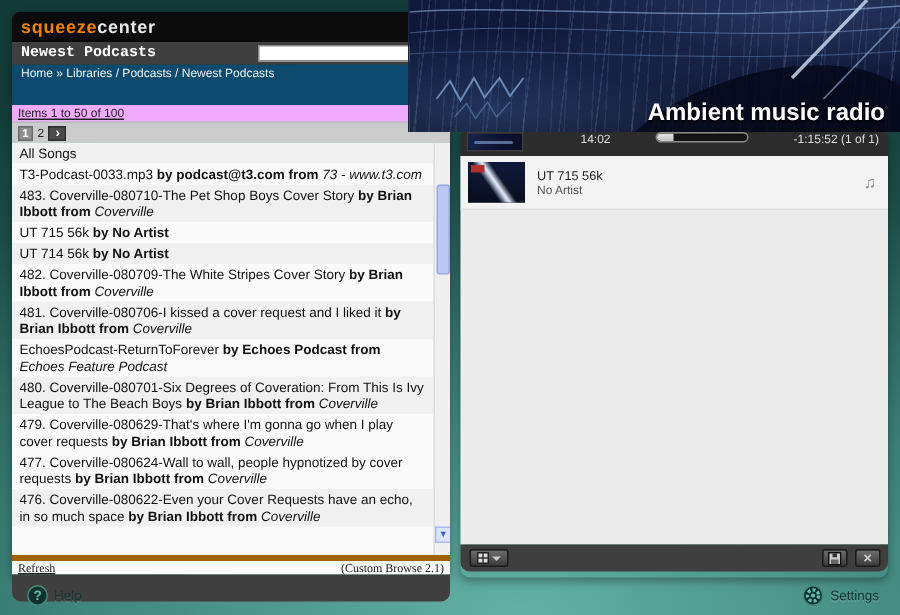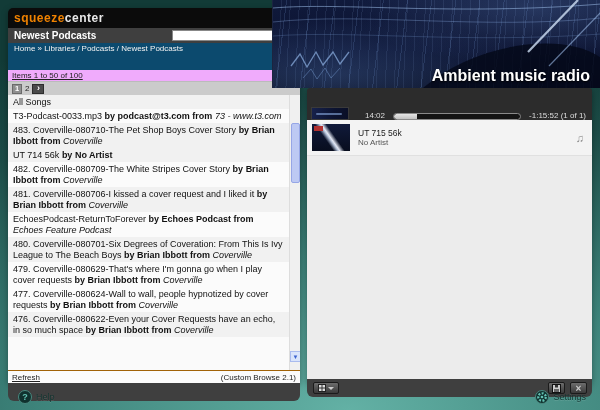--- a/index.html
+++ b/index.html
@@ -9,58 +9,58 @@
     font-family:"Liberation Sans", sans-serif;
     background: radial-gradient(ellipse 130% 95% at 58% 100%, #63b1a5 0%, #3d837a 40%, #1c4c47 78%, #123b37 100%);
   }
   
   .browser { position:absolute; left:8px; top:8px; width:292px; height:377px; box-shadow:0 2px 6px rgba(0,0,0,.35); border-radius:5px 5px 6px 6px; }
   .logo-bar { height:20px; background:#0b0b0b; border-radius:5px 5px 0 0; display:flex; align-items:center; padding-left:6px; }
   .logo { font-size:12px; font-weight:bold; letter-spacing:.5px; }
   .logo .lo1 { color:#f08200; }
   .logo .lo2 { color:#e8e8e8; }
   .title-bar { height:15px; background:#3f3f3f; display:flex; align-items:center; padding:0 8px 0 6px; position:relative; }
-  .page-title { color:#fff; font-size:10px; font-weight:bold; }
+  .page-title { color:#fff; font-size:10px; font-weight:bold;font-family:Liberation Mono, monospace; }
   .search-input { position:absolute; right:8px; top:2px; width:120px; height:11px; border:1px solid #888; background:#fff; font-size:8px; padding:0 2px; }
   .crumb-bar { height:27px; background:#0c4a6e; color:#f2f2f2; font-size:8px; line-height:11px; padding-left:6px; white-space:nowrap; overflow:hidden; }
   .items-bar { height:12px; background:#f0abfc; color:#222; font-size:8px; line-height:12px; padding-left:4px; border-bottom:1px solid #bbb;text-decoration:underline; }
   .pag-bar { height:13px; background:#cbcbcb; display:flex; align-items:center; gap:3px; padding-left:4px; }
   .pg-cur { width:10px; height:10px; background:#8f8f8f; border:1px solid #6a6a6a; color:#fff; font-size:7.5px; font-weight:bold; text-align:center; line-height:8px; }
   .pg-link { color:#222; font-size:8px; }
   .pg-next { width:12px; height:10px; background:#4a4a4a; border:1px solid #2d2d2d; color:#fff; font-size:9px; line-height:7px; text-align:center; font-weight:bold; }
   .list { height:275px; background:#fafafa; position:relative; overflow:hidden; }
   .rows { position:absolute; left:0; top:0; right:11px; }
   .row { font-size:9px; line-height:11px; padding:2px 6px 1px 5px; color:#111; background:#fbfbfb; cursor:pointer; }
   .row.alt { background:#f1f1f1; }
   .row .c { font-weight:bold; }
   .row .a { font-weight:bold; }
   .row .al { font-style:italic; }
   .vscroll { position:absolute; right:0; top:0; width:11px; height:275px; background:#f0f0f0; border-left:1px solid #ddd; }
   .vthumb { position:absolute; left:1px; top:28px; width:9px; height:60px; background:#bdc9f3; border:1px solid #96a6e6; border-radius:2px; }
   .vdown { position:absolute; left:0; bottom:8px; width:11px; height:11px; background:#d9e4fb; border:1px solid #a9bbee; color:#3c63cf; font-size:6px; line-height:10px; text-align:center; }
-  .list-footer { height:13px; background:#fbfbfb; border-top:1px solid #a16207; display:flex; align-items:center; justify-content:space-between; padding:0 4px; font-size:8px; }
+  .list-footer { height:13px; background:#fbfbfb; border-top:4px solid #a16207; display:flex; align-items:center; justify-content:space-between; padding:0 4px; font-size:8px;font-family:Liberation Serif, serif; }
   .refresh { color:#222; text-decoration:underline; cursor:pointer; }
   .plugin { color:#222; }
   .browser-bottom { height:18px; background:#3f3f3f; border-radius:0 0 6px 6px; }
 
   
   .artwork { position:absolute; left:272px; top:0; width:328px; height:88px; z-index:5;
     background:
       radial-gradient(ellipse at 18% 85%, rgba(96,140,210,.30), transparent 55%),
       radial-gradient(ellipse at 80% 10%, rgba(120,160,225,.22), transparent 50%),
       repeating-linear-gradient(97deg, transparent 0 13px, rgba(130,170,230,.17) 13px 14px, transparent 14px 24px),
       repeating-linear-gradient(93deg, transparent 0 8px, rgba(160,195,245,.10) 8px 9px),
       linear-gradient(180deg, #101a3c 0%, #0b1230 55%, #070c20 100%);
     border-left:1px solid #1b2440; }
   .artwork svg { position:absolute; left:0; top:0; }
   .art-caption { position:absolute; right:10px; bottom:3px; color:#fff; font-size:16px; font-weight:bold; text-shadow:0 1px 2px #000; }
 
   
   .player { position:absolute; left:307px; top:88px; width:285px; height:297px; box-shadow:0 2px 6px rgba(0,0,0,.35); border-radius:3px 3px 6px 6px; }
-  .ctrl-bar { height:32px; background:#2c2c2c; border-radius:3px 3px 0 0; display:flex; align-items:flex-end; }
+  .ctrl-bar { height:16px; background:#2c2c2c; border-radius:3px 3px 0 0; display:flex; align-items:flex-start;gap:22px; }
   .mini-art { width:38px; height:13px; margin-left:4px; border:1px solid #3a3a3a;
     background: linear-gradient(100deg, #17224c 0%, #0c1330 60%, #0a0f26 100%);
     position:relative; }
   .mini-art::after { content:""; position:absolute; left:4px; top:5px; width:26px; height:2px; background:rgba(150,185,240,.55); border-radius:2px; }
   .time { color:#ddd; font-size:8px; white-space:nowrap; }
   .elapsed { margin-left:16px; }
   .remaining { margin-left:8px; margin-right:6px; }
   .progress { flex:1; height:7px; margin-left:8px; background:#141414; border:1px solid #8a8a8a; border-radius:4px; position:relative; overflow:hidden; }
   .progress-fill { height:100%; background:linear-gradient(#e6e6e6,#c2c2c2); border-radius:3px 0 0 3px; }
   .playlist { height:259px; background:#ececec; overflow:hidden; }
@@ -105,20 +105,21 @@
   <div class="pag-bar">
     <span class="pg-cur">1</span>
     <span class="pg-link">2</span>
     <span class="pg-next">›</span>
   </div>
   <div class="list">
     <div class="rows">
         <div class="row alt"><span class="t">All Songs</span></div>
         <div class="row"><span class="t">T3-Podcast-0033.mp3</span><span class="c"> by </span><span class="a">podcast@t3.com</span><span class="c"> from </span><span class="al">73 - www.t3.com</span></div>
         <div class="row alt"><span class="t">483. Coverville-080710-The Pet Shop Boys Cover Story</span><span class="c"> by </span><span class="a">Brian Ibbott</span><span class="c"> from </span><span class="al">Coverville</span></div>
+        <div class="row"><span class="t">UT 715 56k</span><span class="c"> by </span><span class="a">No Artist</span></div>
         <div class="row alt"><span class="t">UT 714 56k</span><span class="c"> by </span><span class="a">No Artist</span></div>
         <div class="row"><span class="t">482. Coverville-080709-The White Stripes Cover Story</span><span class="c"> by </span><span class="a">Brian Ibbott</span><span class="c"> from </span><span class="al">Coverville</span></div>
         <div class="row alt"><span class="t">481. Coverville-080706-I kissed a cover request and I liked it</span><span class="c"> by </span><span class="a">Brian Ibbott</span><span class="c"> from </span><span class="al">Coverville</span></div>
         <div class="row"><span class="t">EchoesPodcast-ReturnToForever</span><span class="c"> by </span><span class="a">Echoes Podcast</span><span class="c"> from </span><span class="al">Echoes Feature Podcast</span></div>
         <div class="row alt"><span class="t">480. Coverville-080701-Six Degrees of Coveration: From This Is Ivy League to The Beach Boys</span><span class="c"> by </span><span class="a">Brian Ibbott</span><span class="c"> from </span><span class="al">Coverville</span></div>
         <div class="row"><span class="t">479. Coverville-080629-That's where I'm gonna go when I play cover requests</span><span class="c"> by </span><span class="a">Brian Ibbott</span><span class="c"> from </span><span class="al">Coverville</span></div>
         <div class="row"><span class="t">477. Coverville-080624-Wall to wall, people hypnotized by cover requests</span><span class="c"> by </span><span class="a">Brian Ibbott</span><span class="c"> from </span><span class="al">Coverville</span></div>
         <div class="row alt"><span class="t">476. Coverville-080622-Even your Cover Requests have an echo, in so much space</span><span class="c"> by </span><span class="a">Brian Ibbott</span><span class="c"> from </span><span class="al">Coverville</span></div>
       </div>
     <div class="vscroll">

